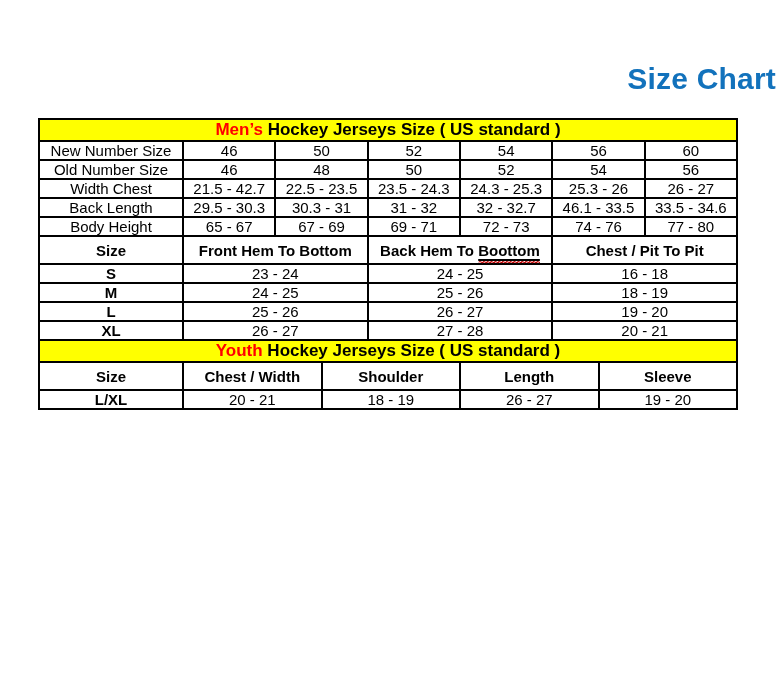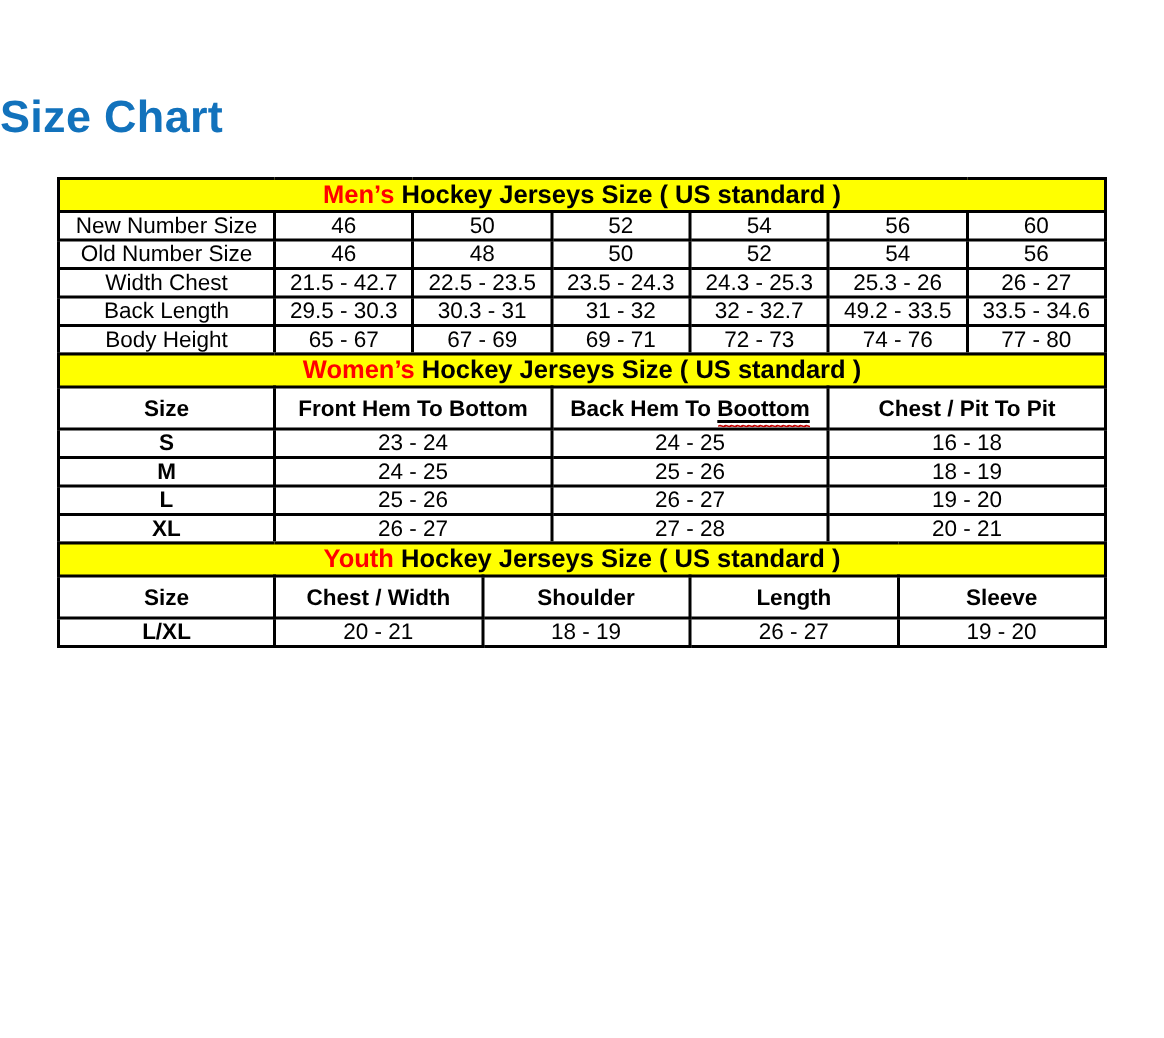--- a/index.html
+++ b/index.html
@@ -7,21 +7,21 @@
     padding: 0;
     background: #ffffff;
     width: 776px;
     height: 692px;
     overflow: hidden;
     font-family: "Liberation Sans", sans-serif;
     color: #000;
   }
   .page-title {
     margin: 62px 0 16px 0;
-    text-align: left;
+    text-align: right;
     font-size: 30px;
     font-weight: bold;
     letter-spacing: 0.2px;
     color: #1272BC;
   }
   .tables-wrap {
     margin: 22px 0 0 38px;
     width: 700px;
   }
   table.size-table {
@@ -124,21 +124,21 @@
           <td class="value-cell">24.3 - 25.3</td>
           <td class="value-cell">25.3 - 26</td>
           <td class="value-cell">26 - 27</td>
         </tr>
         <tr class="data-row">
           <td class="rowlabel">Back Length</td>
           <td class="value-cell">29.5 - 30.3</td>
           <td class="value-cell">30.3 - 31</td>
           <td class="value-cell">31 - 32</td>
           <td class="value-cell">32 - 32.7</td>
-          <td class="value-cell">49.2 - 33.5</td>
+          <td class="value-cell">46.1 - 33.5</td>
           <td class="value-cell">33.5 - 34.6</td>
         </tr>
         <tr class="data-row">
           <td class="rowlabel">Body Height</td>
           <td class="value-cell">65 - 67</td>
           <td class="value-cell">67 - 69</td>
           <td class="value-cell">69 - 71</td>
           <td class="value-cell">72 - 73</td>
           <td class="value-cell">74 - 76</td>
           <td class="value-cell">77 - 80</td>
@@ -146,23 +146,20 @@
       </tbody>
     </table>
     <table class="size-table womens">
       <colgroup>
         <col class="col-label">
         <col>
         <col>
         <col>
       </colgroup>
       <tbody>
-        <tr class="band-row">
-          <td colspan="4" class="band"><span class="band-highlight">Women’s</span><span> Hockey Jerseys Size ( US standard )</span></td>
-        </tr>
         <tr class="header-row">
           <td class="header-cell">Size</td>
           <td class="header-cell">Front Hem To Bottom</td>
           <td class="header-cell"><span>Back Hem To </span><span class="misspell">Boottom</span></td>
           <td class="header-cell">Chest / Pit To Pit</td>
         </tr>
         <tr class="data-row">
           <td class="rowlabel">S</td>
           <td class="value-cell">23 - 24</td>
           <td class="value-cell">24 - 25</td>

